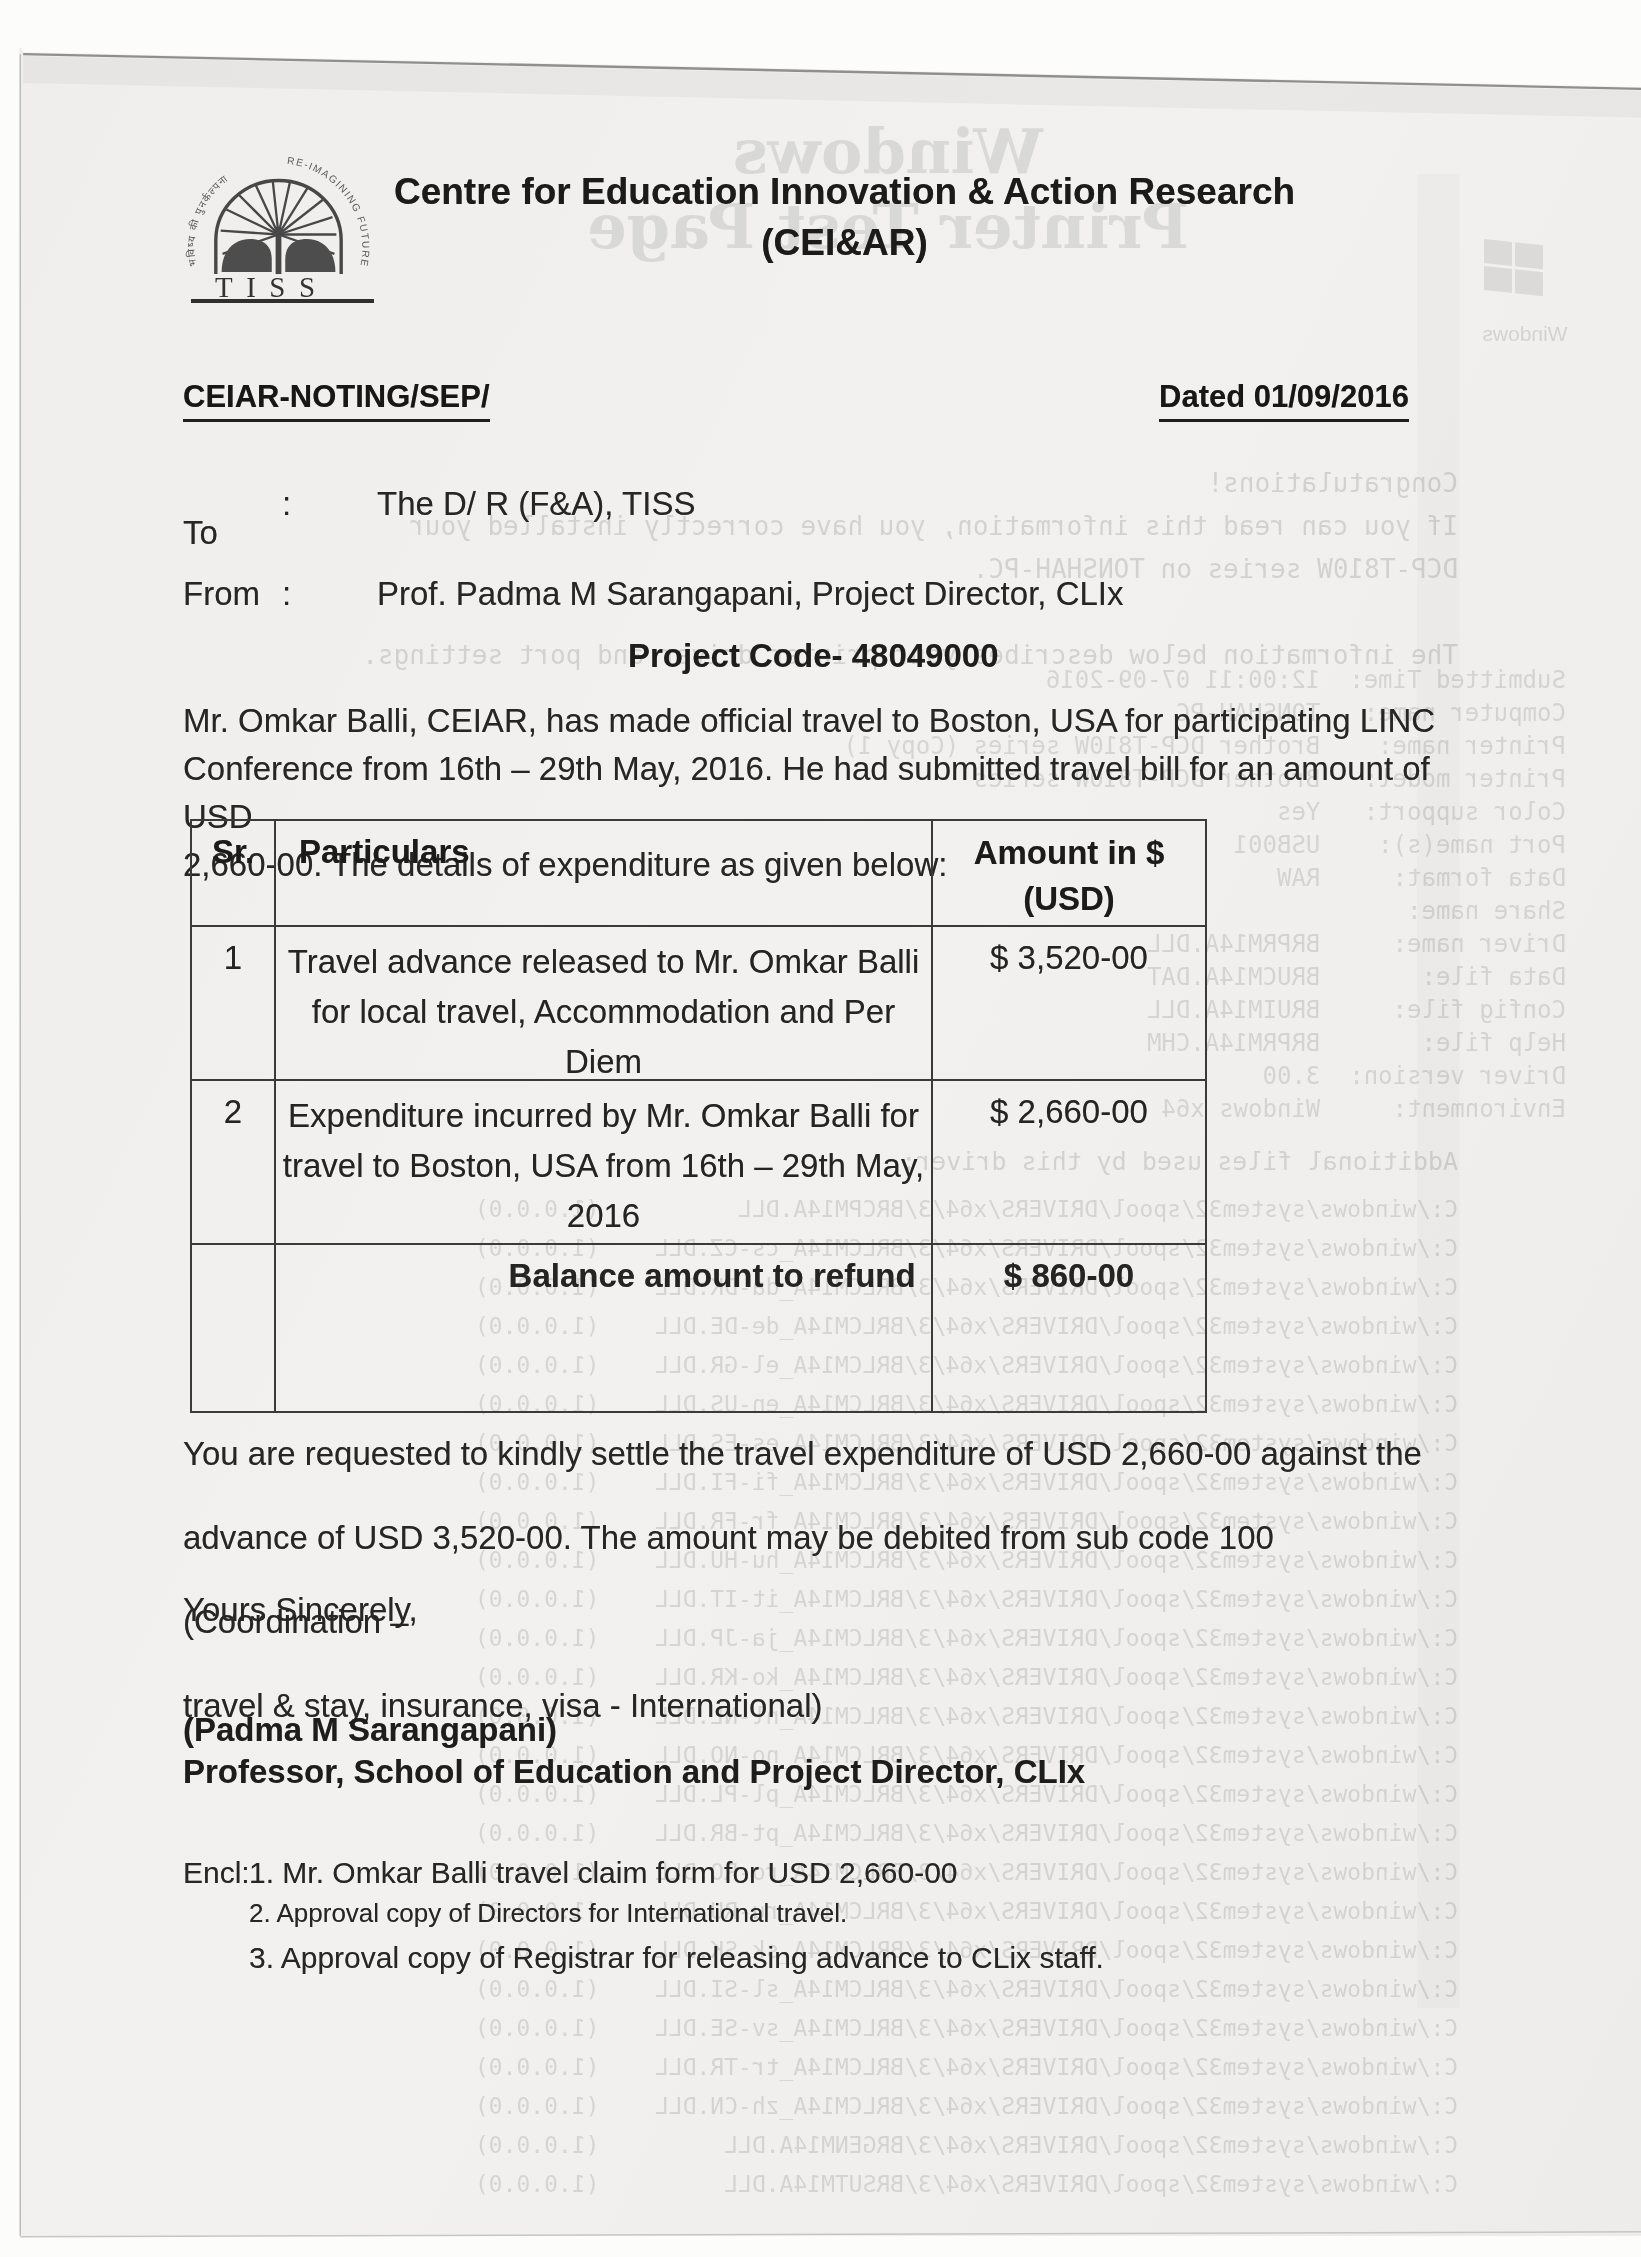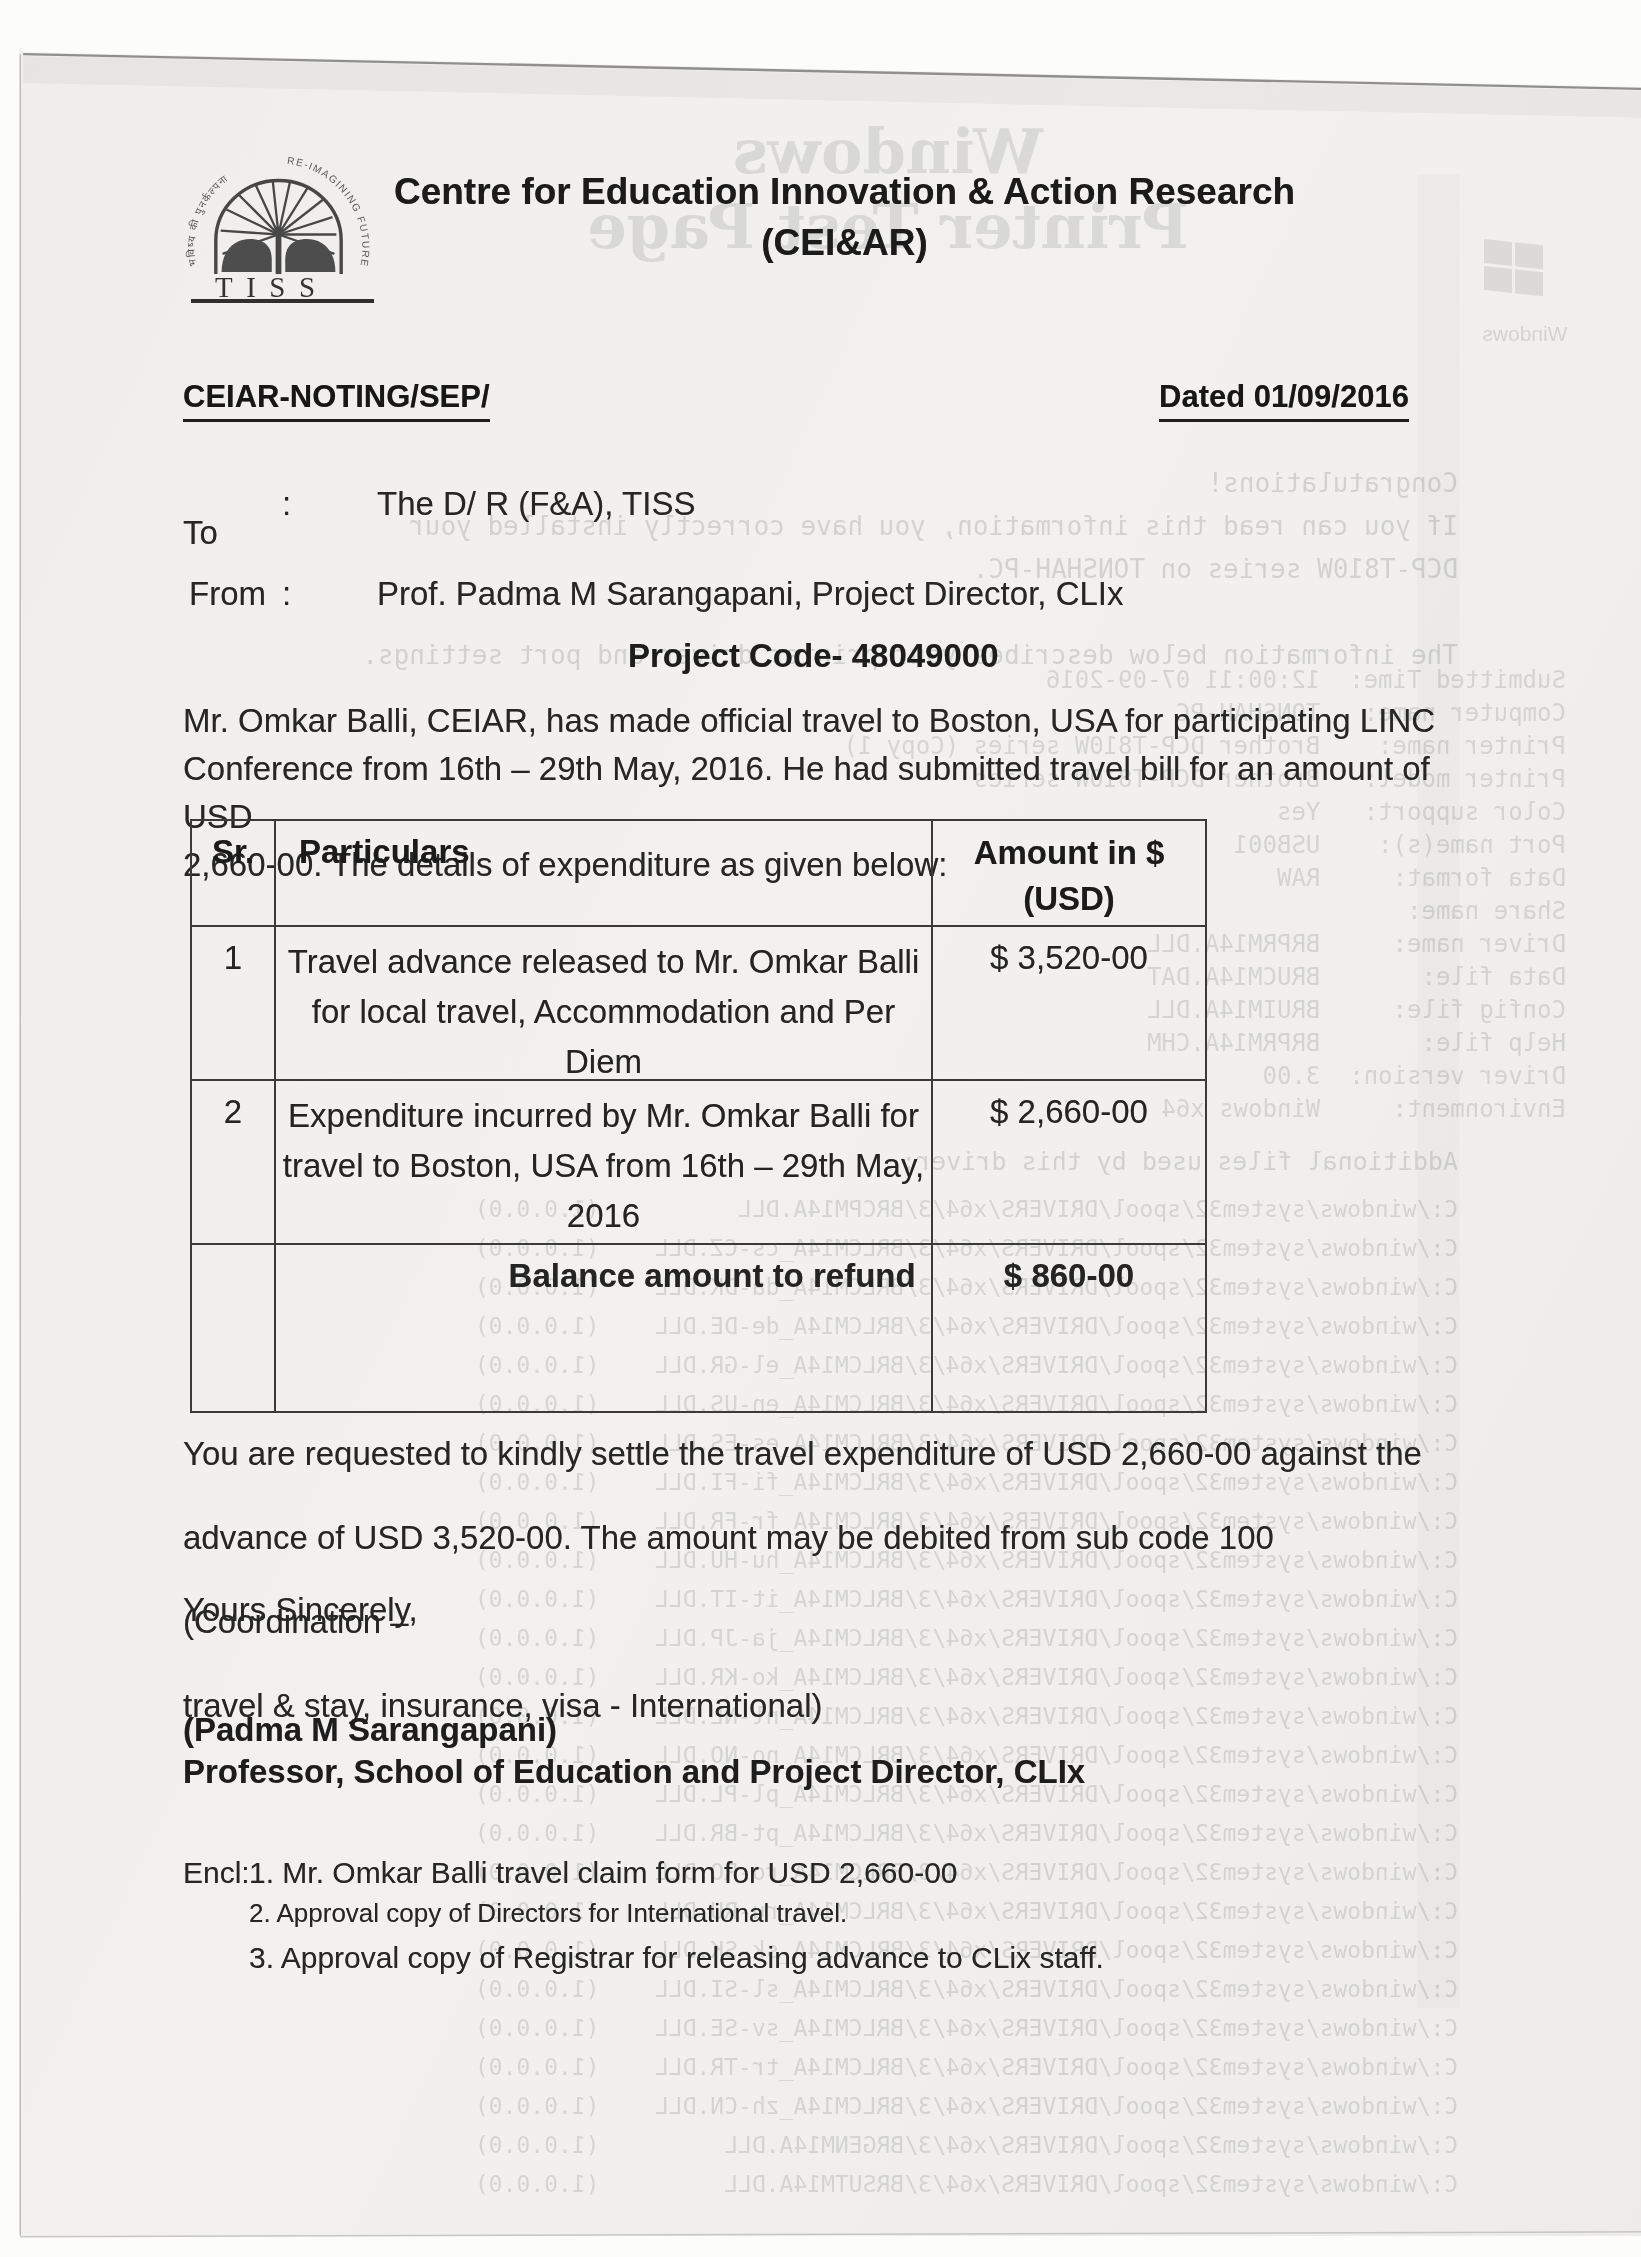--- a/index.html
+++ b/index.html
@@ -158,21 +158,21 @@
 
     <div class="abs org-name" style="top:166px;">Centre for Education Innovation &amp; Action Research</div>
     <div class="abs org-name" style="top:217px;">(CEI&amp;AR)</div>
 
     <div class="abs refline" style="left:183px;top:379px;">CEIAR-NOTING/SEP/</div>
     <div class="abs refline" style="left:1159px;top:379px;">Dated 01/09/2016</div>
 
     <div class="abs bodytxt" style="left:183px;top:468px;margin-top:46px;">To</div>
     <div class="abs bodytxt" style="left:282px;top:485px;">:</div>
     <div class="abs bodytxt" style="left:377px;top:485px;">The D/ R (F&amp;A), TISS</div>
-    <div class="abs bodytxt" style="left:189px;top:575px;">From</div>
+    <div class="abs bodytxt" style="left:183px;top:575px;">From</div>
     <div class="abs bodytxt" style="left:282px;top:575px;">:</div>
     <div class="abs bodytxt" style="left:377px;top:575px;">Prof. Padma M Sarangapani, Project Director, CLIx</div>
 
     <div class="abs bodytxt b" style="left:628px;top:637px;">Project Code- 48049000</div>
 
     <div class="abs bodytxt pre" style="left:183px;top:697px;width:1294px;line-height:48px;">Mr. Omkar Balli, CEIAR, has made official travel to Boston, USA for participating LINC
 Conference from 16th – 29th May, 2016. He had submitted travel bill for an amount of USD
 2,660-00. The details of expenditure as given below:</div>
 
     <div class="abs doc-table">

